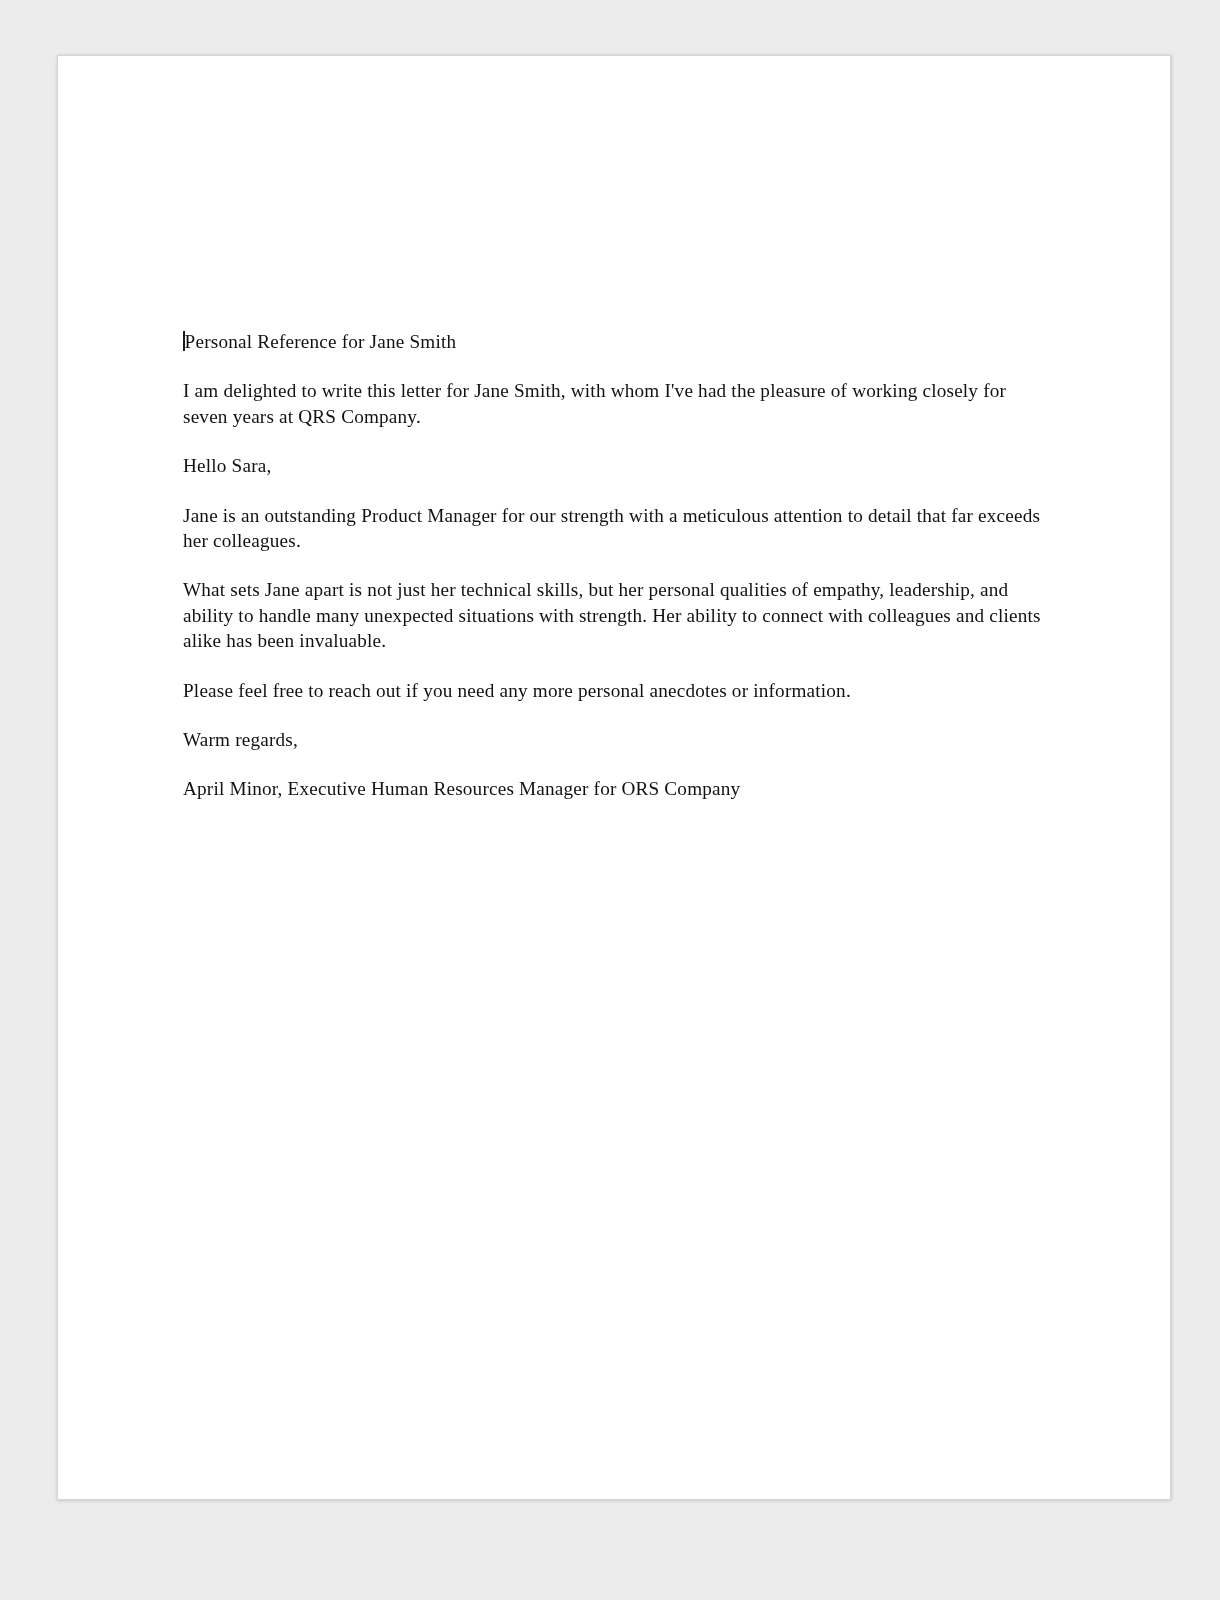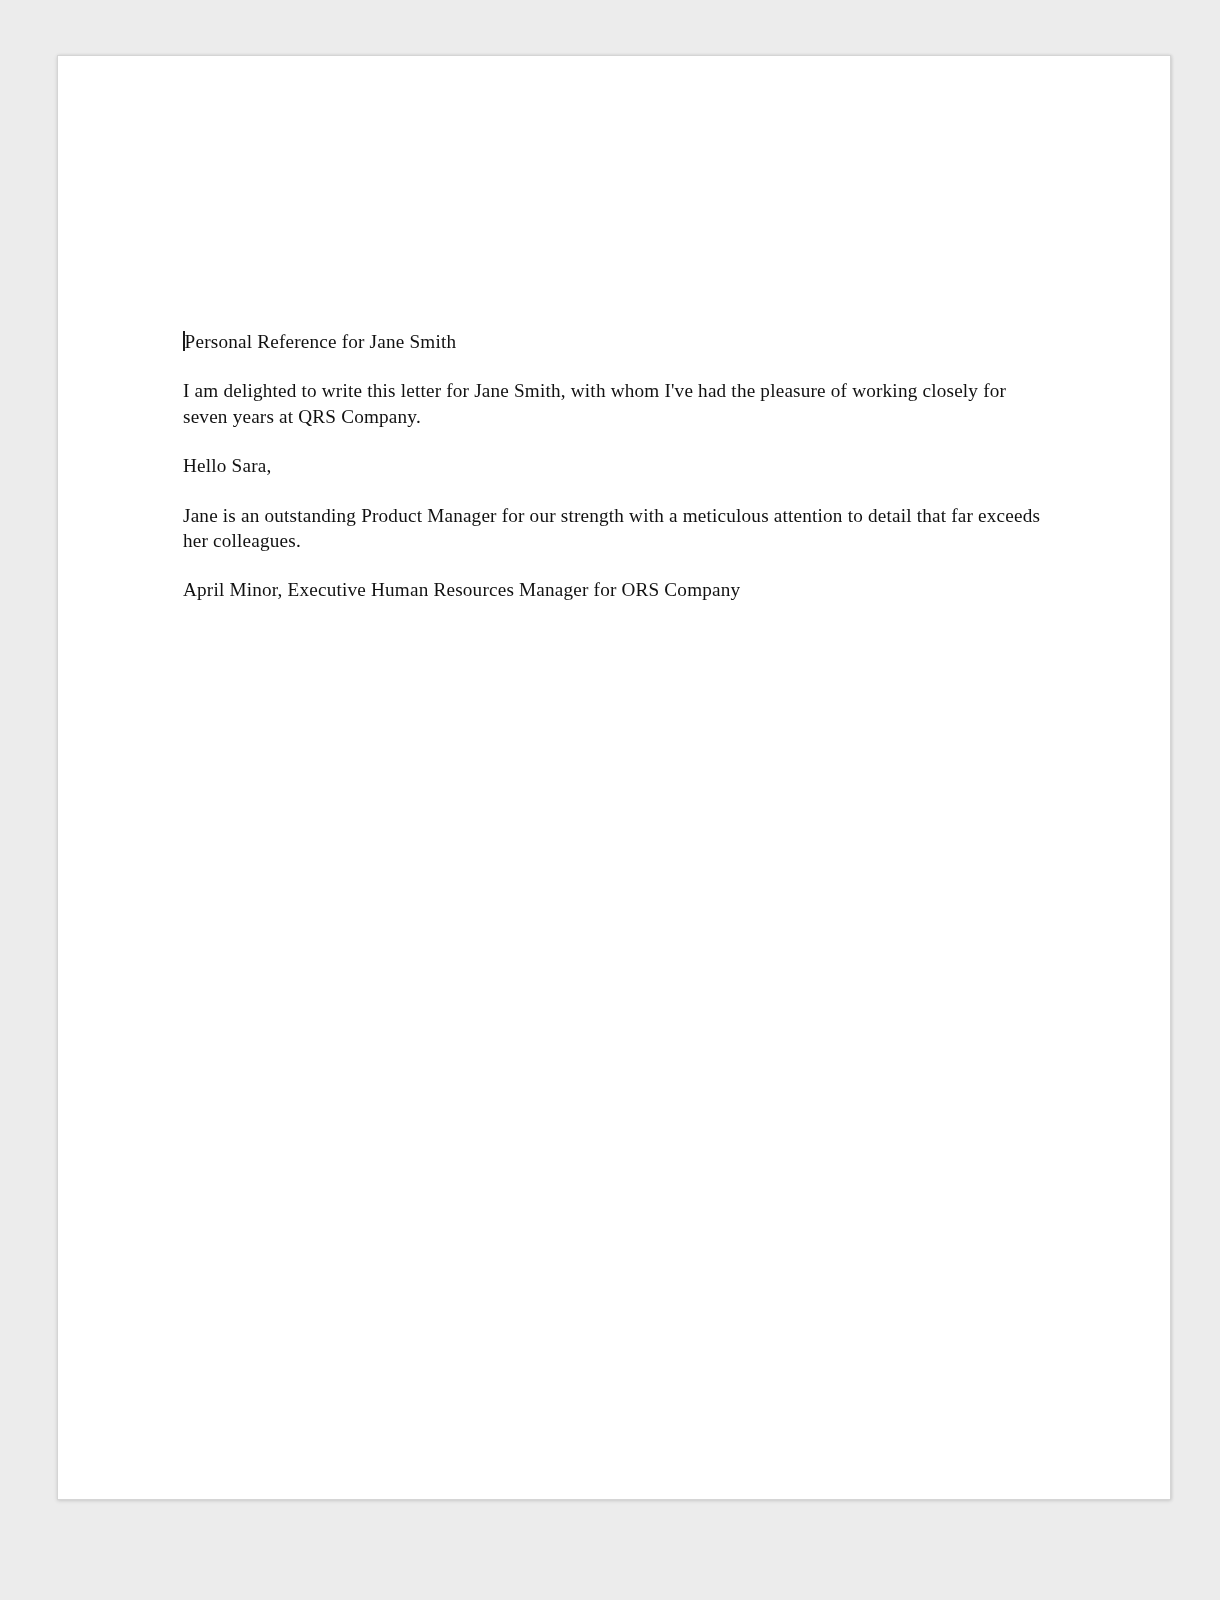--- a/index.html
+++ b/index.html
@@ -82,20 +82,23 @@
     <div id="letter-body">
 
       <p class="para" id="doc-title-line"><span class="caret"></span><span>Personal Reference for Jane Smith</span></p>
 
       <p class="para">I am delighted to write this letter for Jane Smith, with whom I've had the pleasure of working closely for seven years at QRS Company.</p>
 
       <p class="para">Hello Sara,</p>
 
       <p class="para">Jane is an outstanding Product Manager for our strength with a meticulous attention to detail that far exceeds her colleagues.</p>
 
+      <p class="para">What sets Jane apart is not just her technical skills, but her personal qualities of empathy, leadership, and ability to handle many unexpected situations with strength. Her ability to connect with colleagues and clients alike has been invaluable.</p>
 
+      <p class="para">Please feel free to reach out if you need any more personal anecdotes or information.</p>
 
+      <p class="para">Warm regards,</p>
 
       <p class="para">April Minor, Executive Human Resources Manager for ORS Company</p>
 
     </div>
   </div>
 </div>
 
 </body></html>

